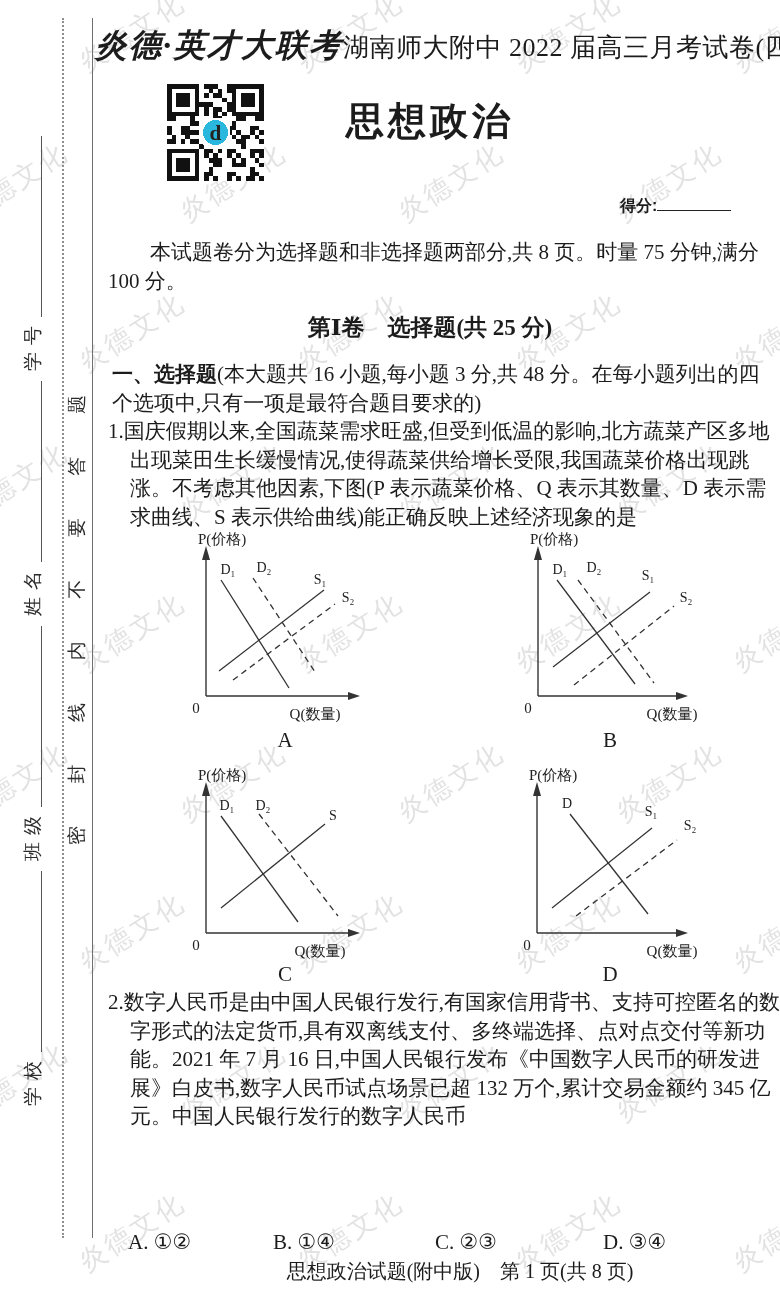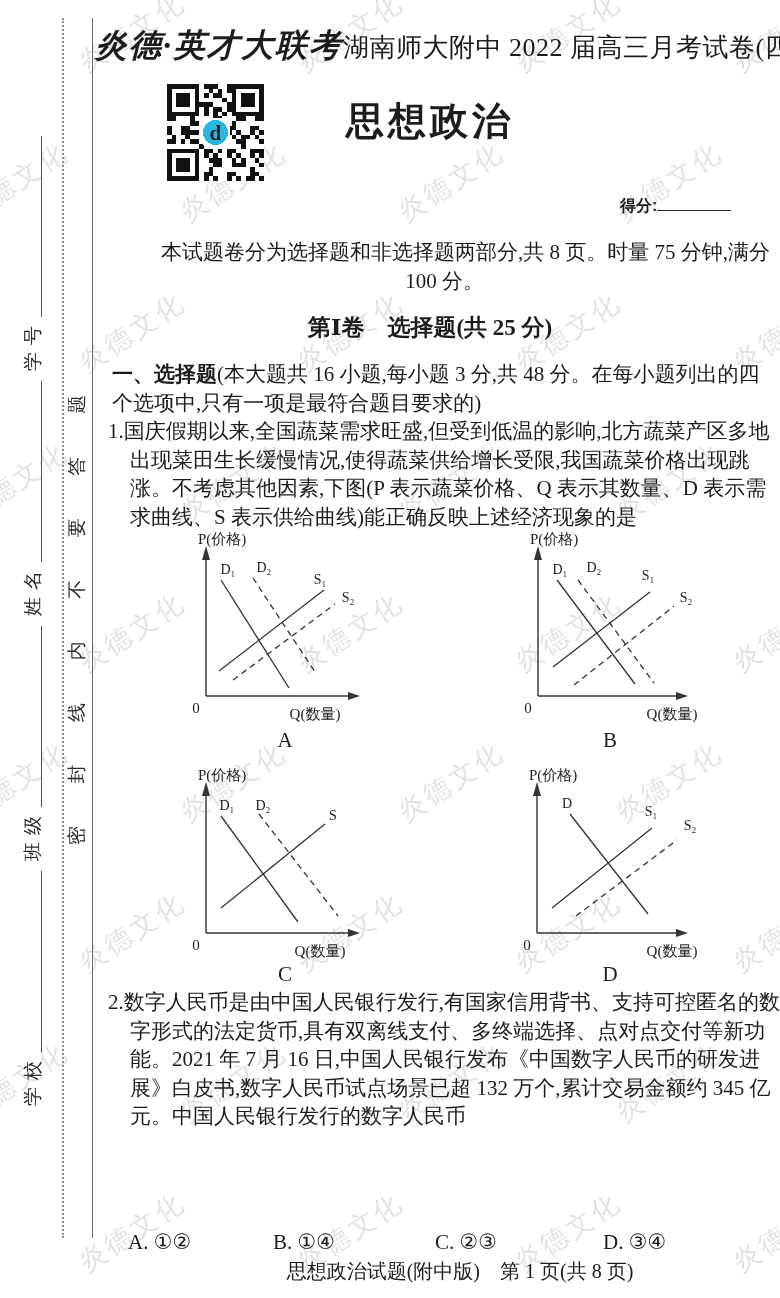--- a/index.html
+++ b/index.html
@@ -29,21 +29,21 @@
   .exam-title{font-size:26px; letter-spacing:0.5px;}
   .qr-wrap{position:absolute; left:167px; top:84px; width:97px; height:97px; z-index:3;}
   .subject{position:absolute; left:95px; top:96px; width:670px; text-align:center;
            font-family:"Liberation Sans","DejaVu Sans",sans-serif;
            font-size:38px; font-weight:bold; letter-spacing:4px; z-index:3;}
   .score{position:absolute; left:620px; top:194px; font-size:16px; font-weight:bold; z-index:3;
          font-family:"Liberation Sans","DejaVu Sans",sans-serif;}
   .score .blank{display:inline-block; width:74px; border-bottom:1.6px solid #222; height:1em; vertical-align:baseline;}
   
   .para{position:absolute; z-index:3; font-size:21px; line-height:28.6px;}
-  .intro{left:114px; top:238px; width:661px; text-indent:2em;text-align:center;}
+  .intro{left:108px; top:238px; width:661px; text-indent:2em;}
   .section-title{left:95px; top:314px; width:670px; text-align:center; font-weight:bold; font-size:23px;}
   .instructions{left:112px; top:360px; width:651px;}
   .instructions .lead{font-weight:bold;}
   .question{padding-left:22px; text-indent:-22px;}
   .q1{left:108px; top:417px; width:657px;}
   .q2{left:108px; top:988px; width:657px;}
   .qnum{display:inline;}
   .q2-items{position:absolute; left:112px; top:1131px; width:655px; font-size:21px; line-height:28.6px; z-index:3;}
   .qitem{margin-right:13px;}
   .choices{position:absolute; left:0; top:1218px; width:780px; height:30px; font-size:21px; z-index:3;}

